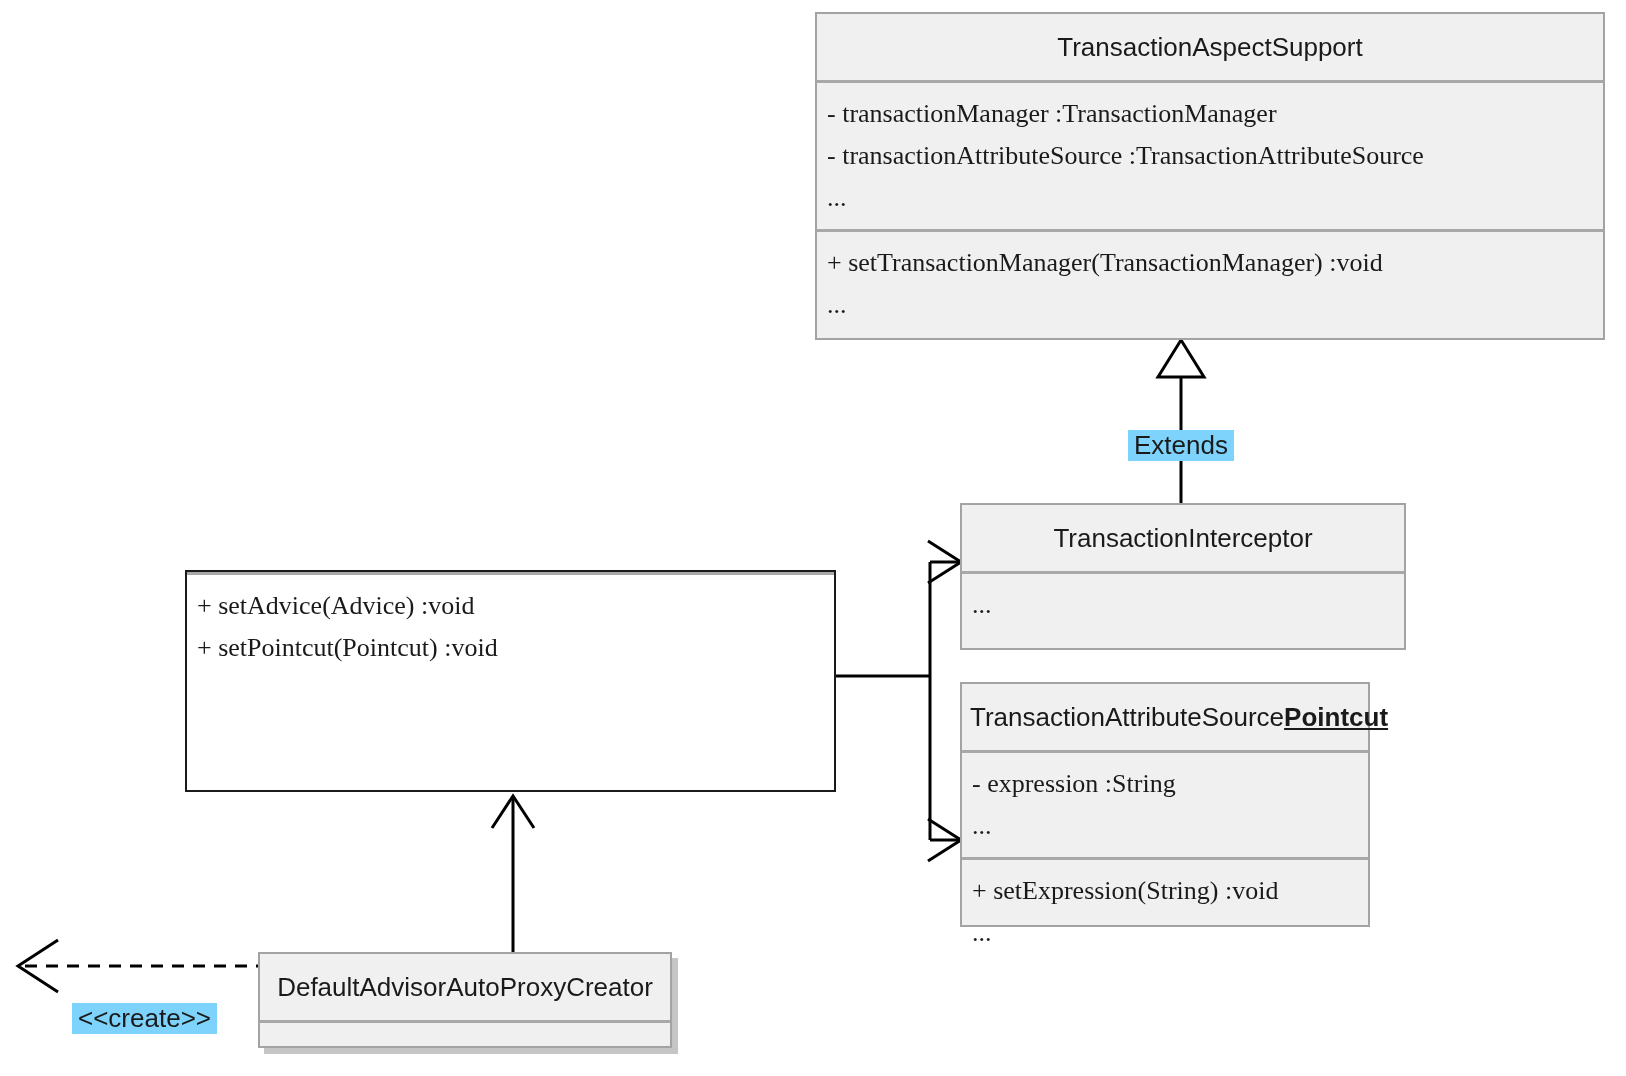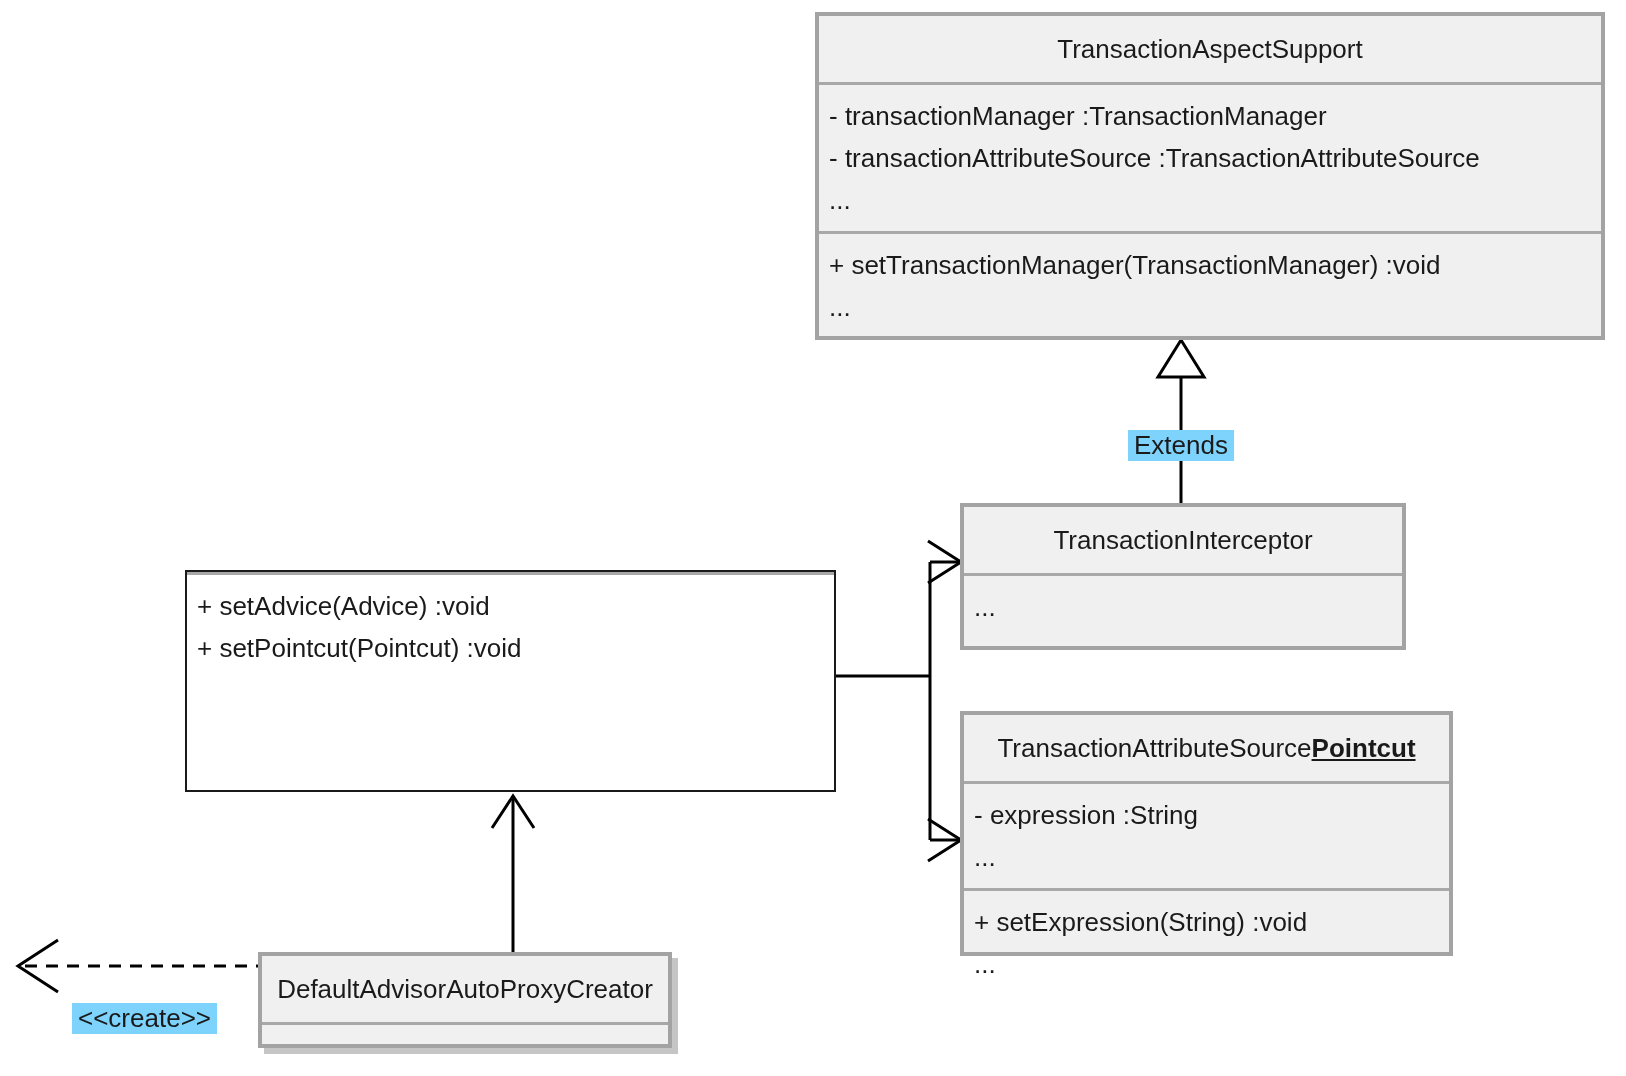--- a/index.html
+++ b/index.html
@@ -14,21 +14,21 @@
     background: #ffffff;
     font-family: "Liberation Sans", sans-serif;
     overflow: hidden;
   }
 
   
   .uml-box {
     position: absolute;
     box-sizing: border-box;
     background: #f0f0f0;
-    border: 4px solid #a3a3a3;
+    border: 2px solid #a3a3a3;
   }
   .uml-box.plain {
     background: #ffffff;
     border: 2px solid #1a1a1a;
   }
   .uml-box.shadowed {
     box-shadow: 6px 6px 0 0 rgba(150,150,150,0.55);
   }
 
   .compartment {
@@ -45,21 +45,21 @@
   }
   .compartment.divided {
     border-top: 3px solid #a8a8a8;
   }
   .uml-box.plain .compartment.divided {
     border-top: 3px solid #a8a8a8;
   }
   .bold { font-weight: bold; }
   .bold-underline { font-weight: bold; text-decoration: underline; }
 
-  .member { display: block; }
+  .member { display: block; font-family: Liberation Serif, serif; }
 
   
   #wires {
     position: absolute;
     left: 0;
     top: 0;
     width: 1626px;
     height: 1076px;
     pointer-events: none;
   }
@@ -121,21 +121,21 @@
     </div>
   </div>
 
   <div class="uml-box plain" style="left:185px; top:570px; width:651px; height:222px;">
     <div class="compartment divided">
       <span class="member">+ setAdvice(Advice) :void</span>
       <span class="member">+ setPointcut(Pointcut) :void</span>
     </div>
   </div>
 
-  <div class="uml-box" style="left:960px; top:711px; width:493px; height:245px;">
+  <div class="uml-box" style="left:960px; top:682px; width:410px; height:245px;">
     <div class="compartment title">
       <span>TransactionAttributeSource</span><span class="bold-underline">Pointcut</span>
     </div>
     <div class="compartment divided">
       <span class="member">- expression :String</span>
       <span class="member">...</span>
     </div>
     <div class="compartment divided">
       <span class="member">+ setExpression(String) :void</span>
       <span class="member">...</span>

